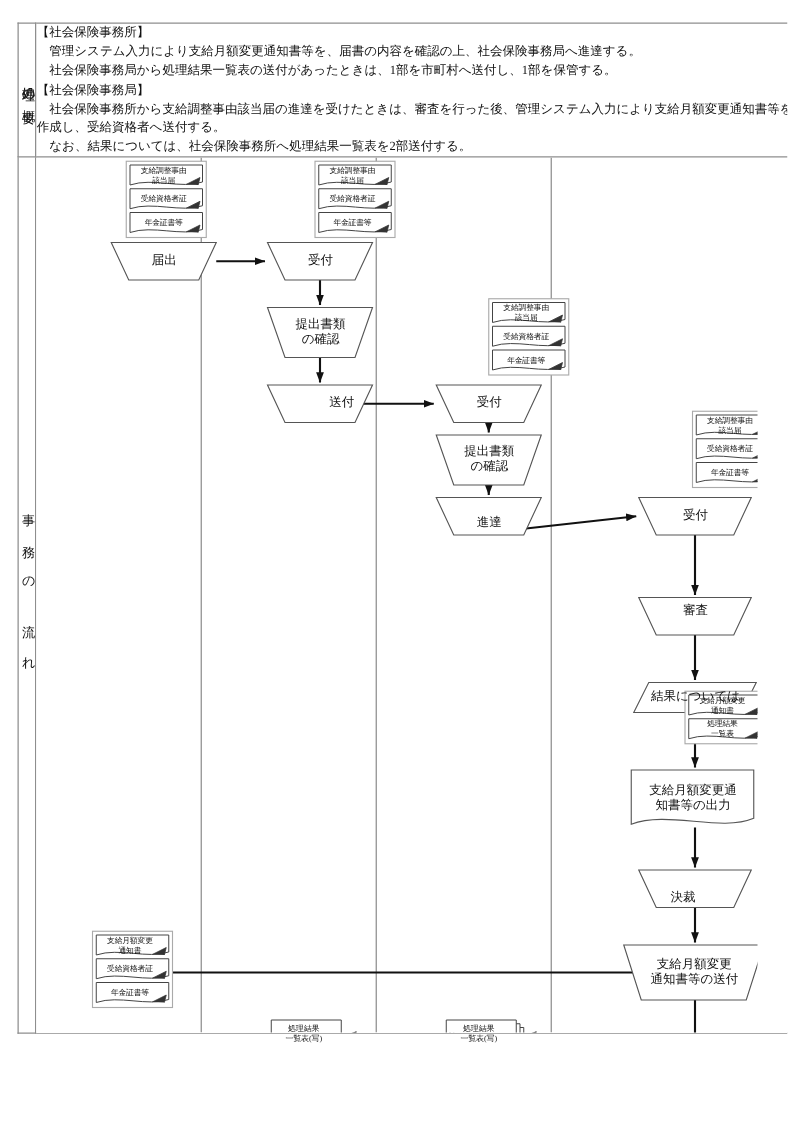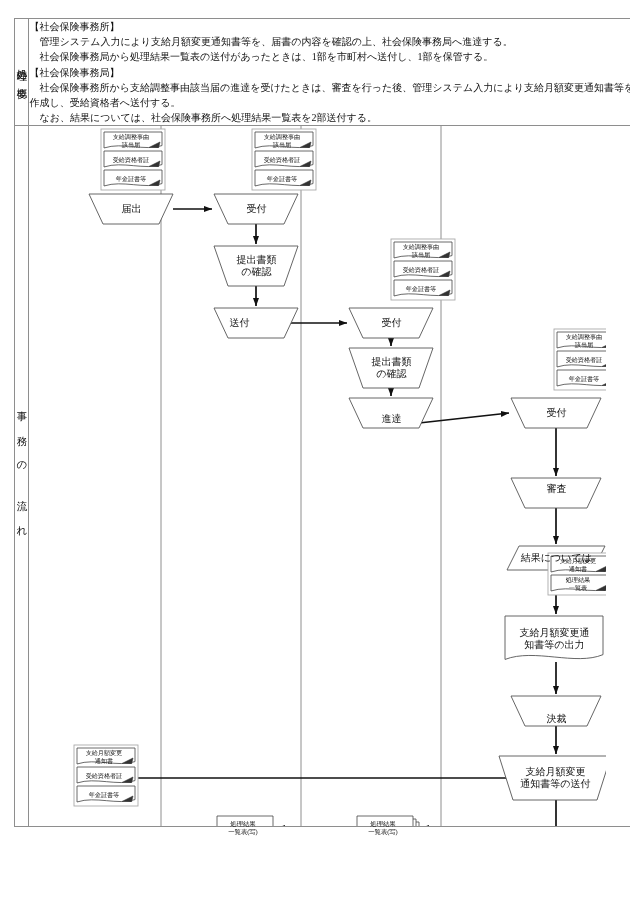--- a/index.html
+++ b/index.html
@@ -220,21 +220,21 @@
           <div id="labels">
                 <div class="nd" style="left: 60px; top: 68px; width: 84px; height: 30px;">
                   <div>届出</div>
                 </div>
                 <div class="nd" style="left: 185px; top: 68px; width: 84px; height: 30px;">
                   <div>受付</div>
                 </div>
                 <div class="nd" style="left: 185px; top: 120px; width: 84px; height: 40px;">
                   <div>提出書類<br>の確認</div>
                 </div>
-                <div class="nd" style="left: 168px; top: 182px; width: 84px; height: 30px;">
+                <div class="nd" style="left: 202px; top: 182px; width: 84px; height: 30px;">
                   <div>送付</div>
                 </div>
                 <div class="nd" style="left: 320px; top: 182px; width: 84px; height: 30px;">
                   <div>受付</div>
                 </div>
                 <div class="nd" style="left: 320px; top: 222px; width: 84px; height: 40px;">
                   <div>提出書類<br>の確認</div>
                 </div>
                 <div class="nd" style="left: 320px; top: 272px; width: 84px; height: 42px;">
                   <div>進達</div>
@@ -244,21 +244,21 @@
                 </div>
                 <div class="nd" style="left: 482px; top: 352px; width: 90px; height: 22px;">
                   <div>審査</div>
                 </div>
                 <div class="nd" style="left: 478px; top: 420px; width: 98px; height: 24px;">
                   <div>結果については</div>
                 </div>
                 <div class="nd" style="left: 476px; top: 490px; width: 98px; height: 46px;">
                   <div>支給月額変更通<br>知書等の出力</div>
                 </div>
-                <div class="nd" style="left: 482px; top: 570px; width: 90px; height: 46px; text-align: center;">
+                <div class="nd" style="left: 472px; top: 570px; width: 90px; height: 46px; text-align: center;">
                   <div>決裁</div>
                 </div>
                 <div class="nd" style="left: 470px; top: 630px; width: 112px; height: 44px;">
                   <div>支給月額変更<br>通知書等の送付</div>
                 </div>
                 <div class="doc-lbl" style="left: 75px; top: 6px; width: 53px; height: 17px;">
                   <div>支給調整事由<br>該当届</div>
                 </div>
                 <div class="doc-lbl" style="left: 75px; top: 25px; width: 53px; height: 17px;">
                   <div>受給資格者証</div>

